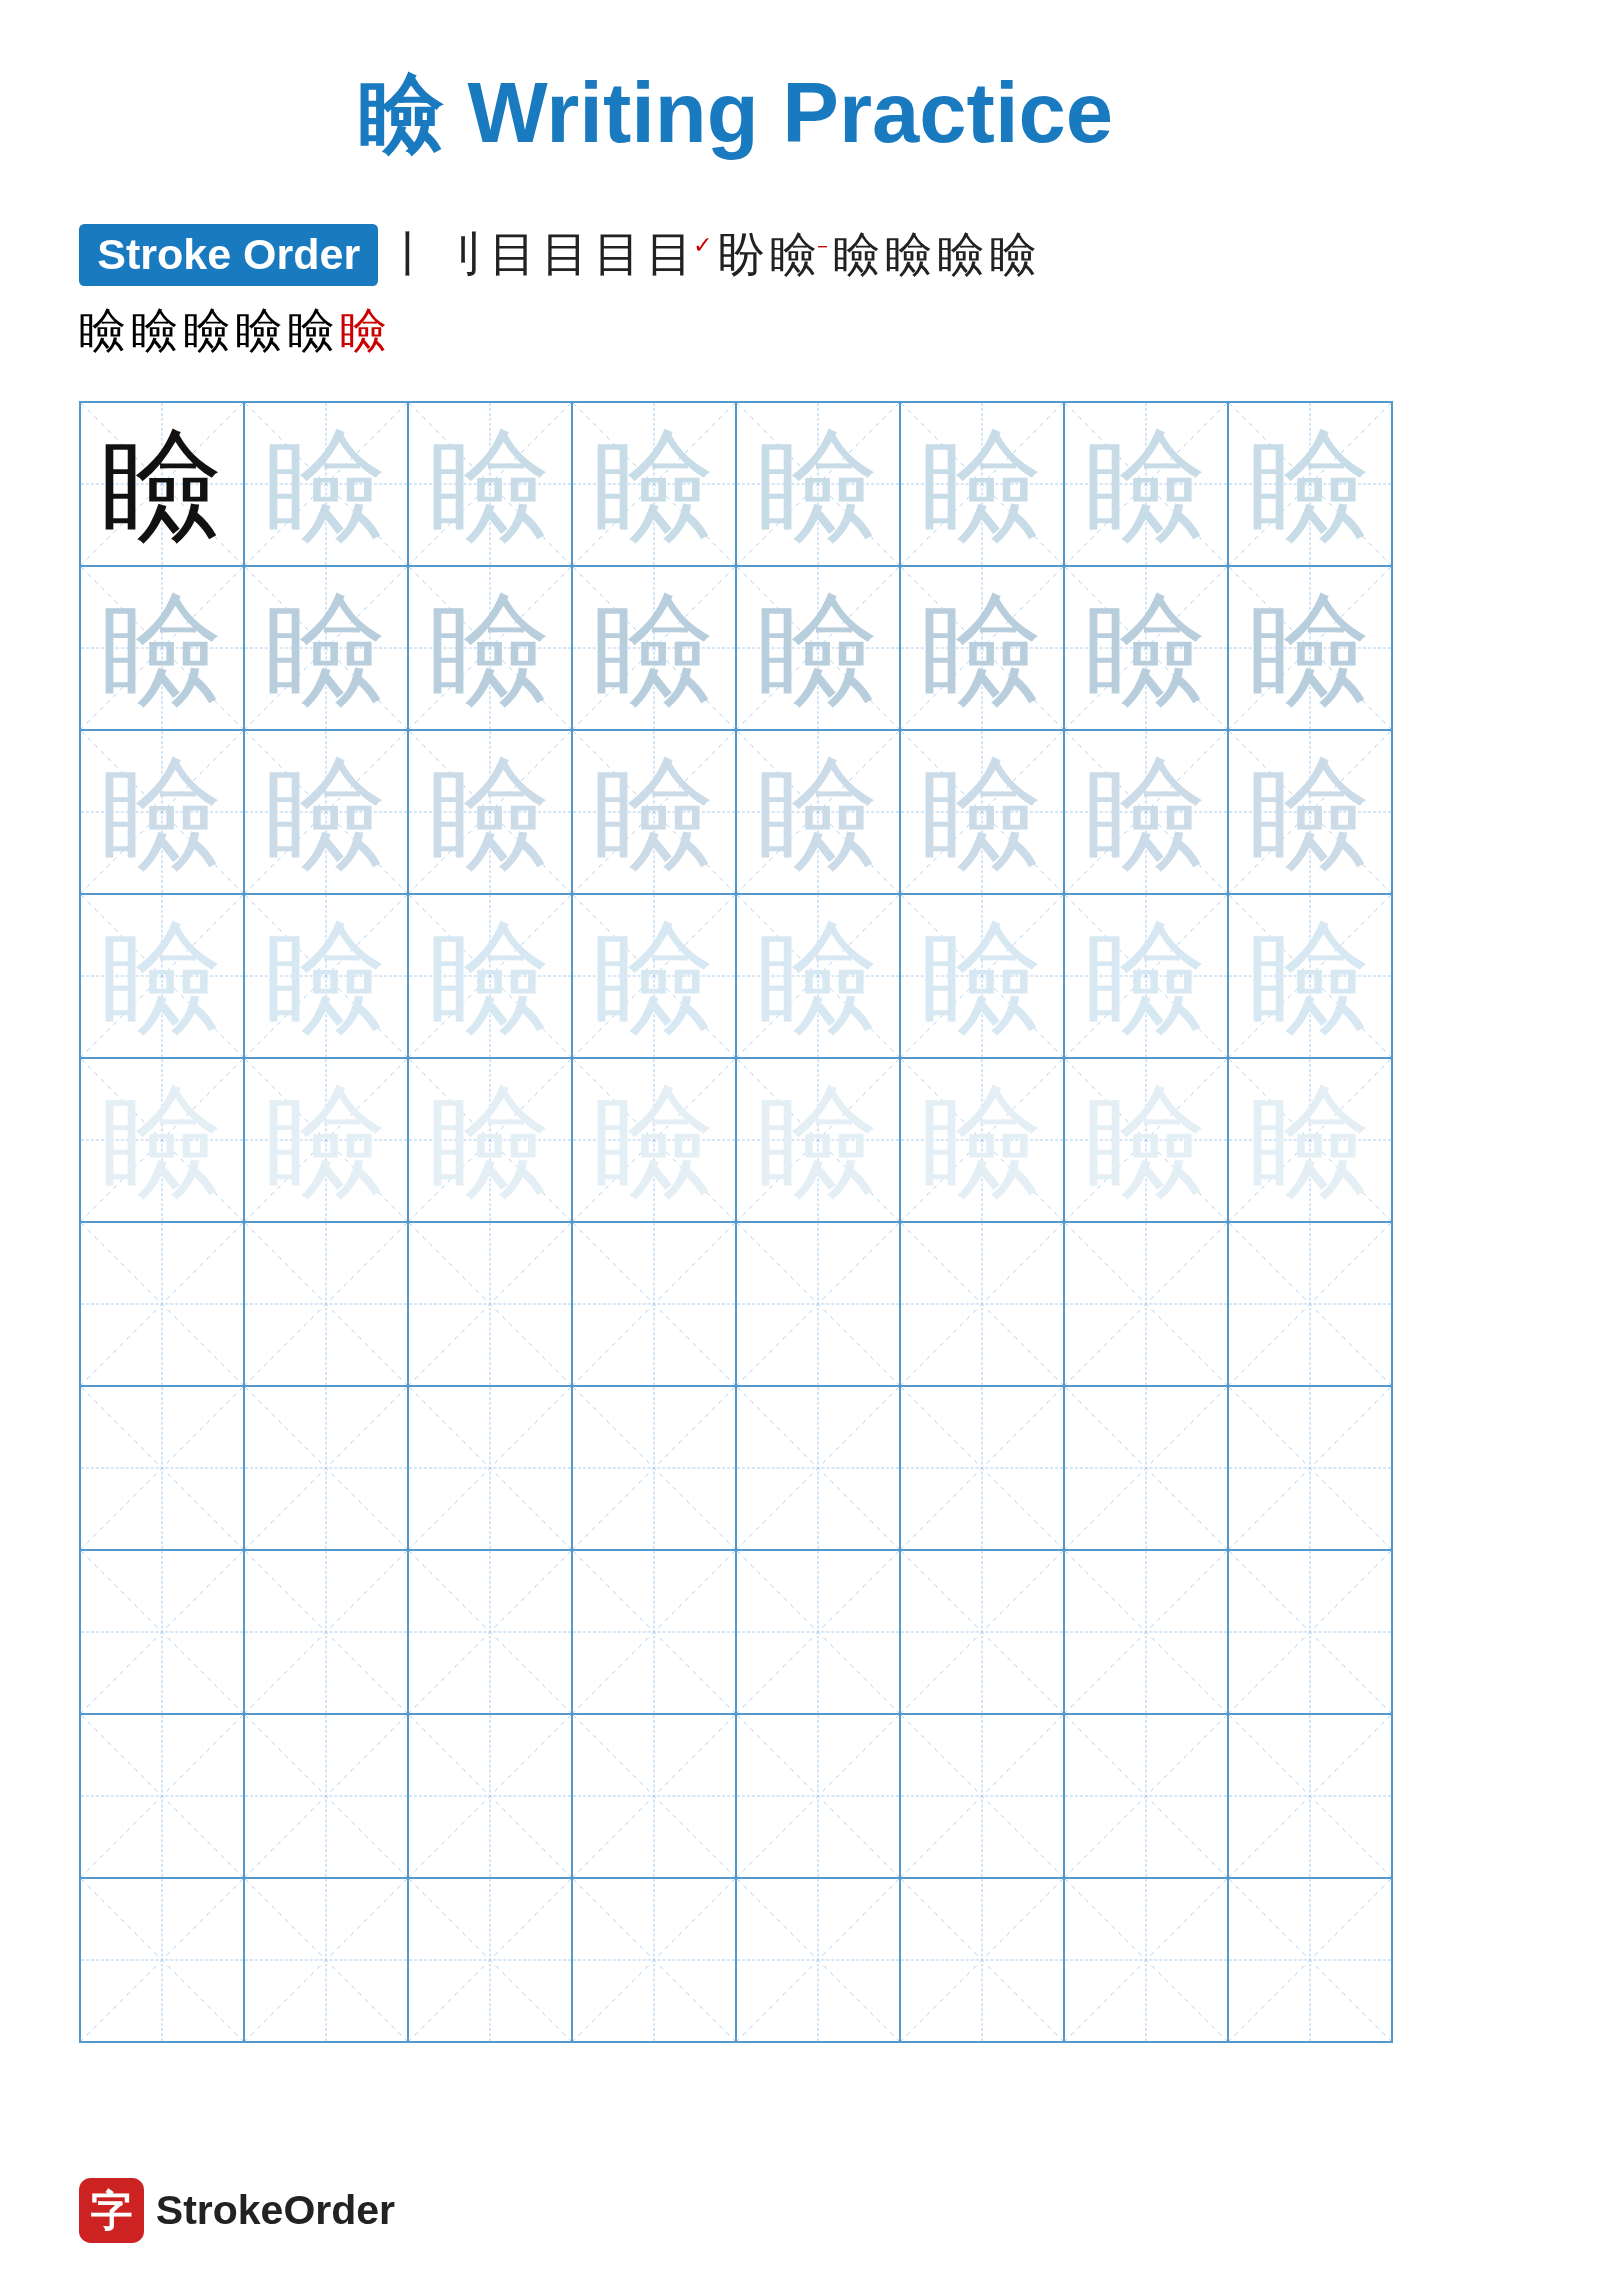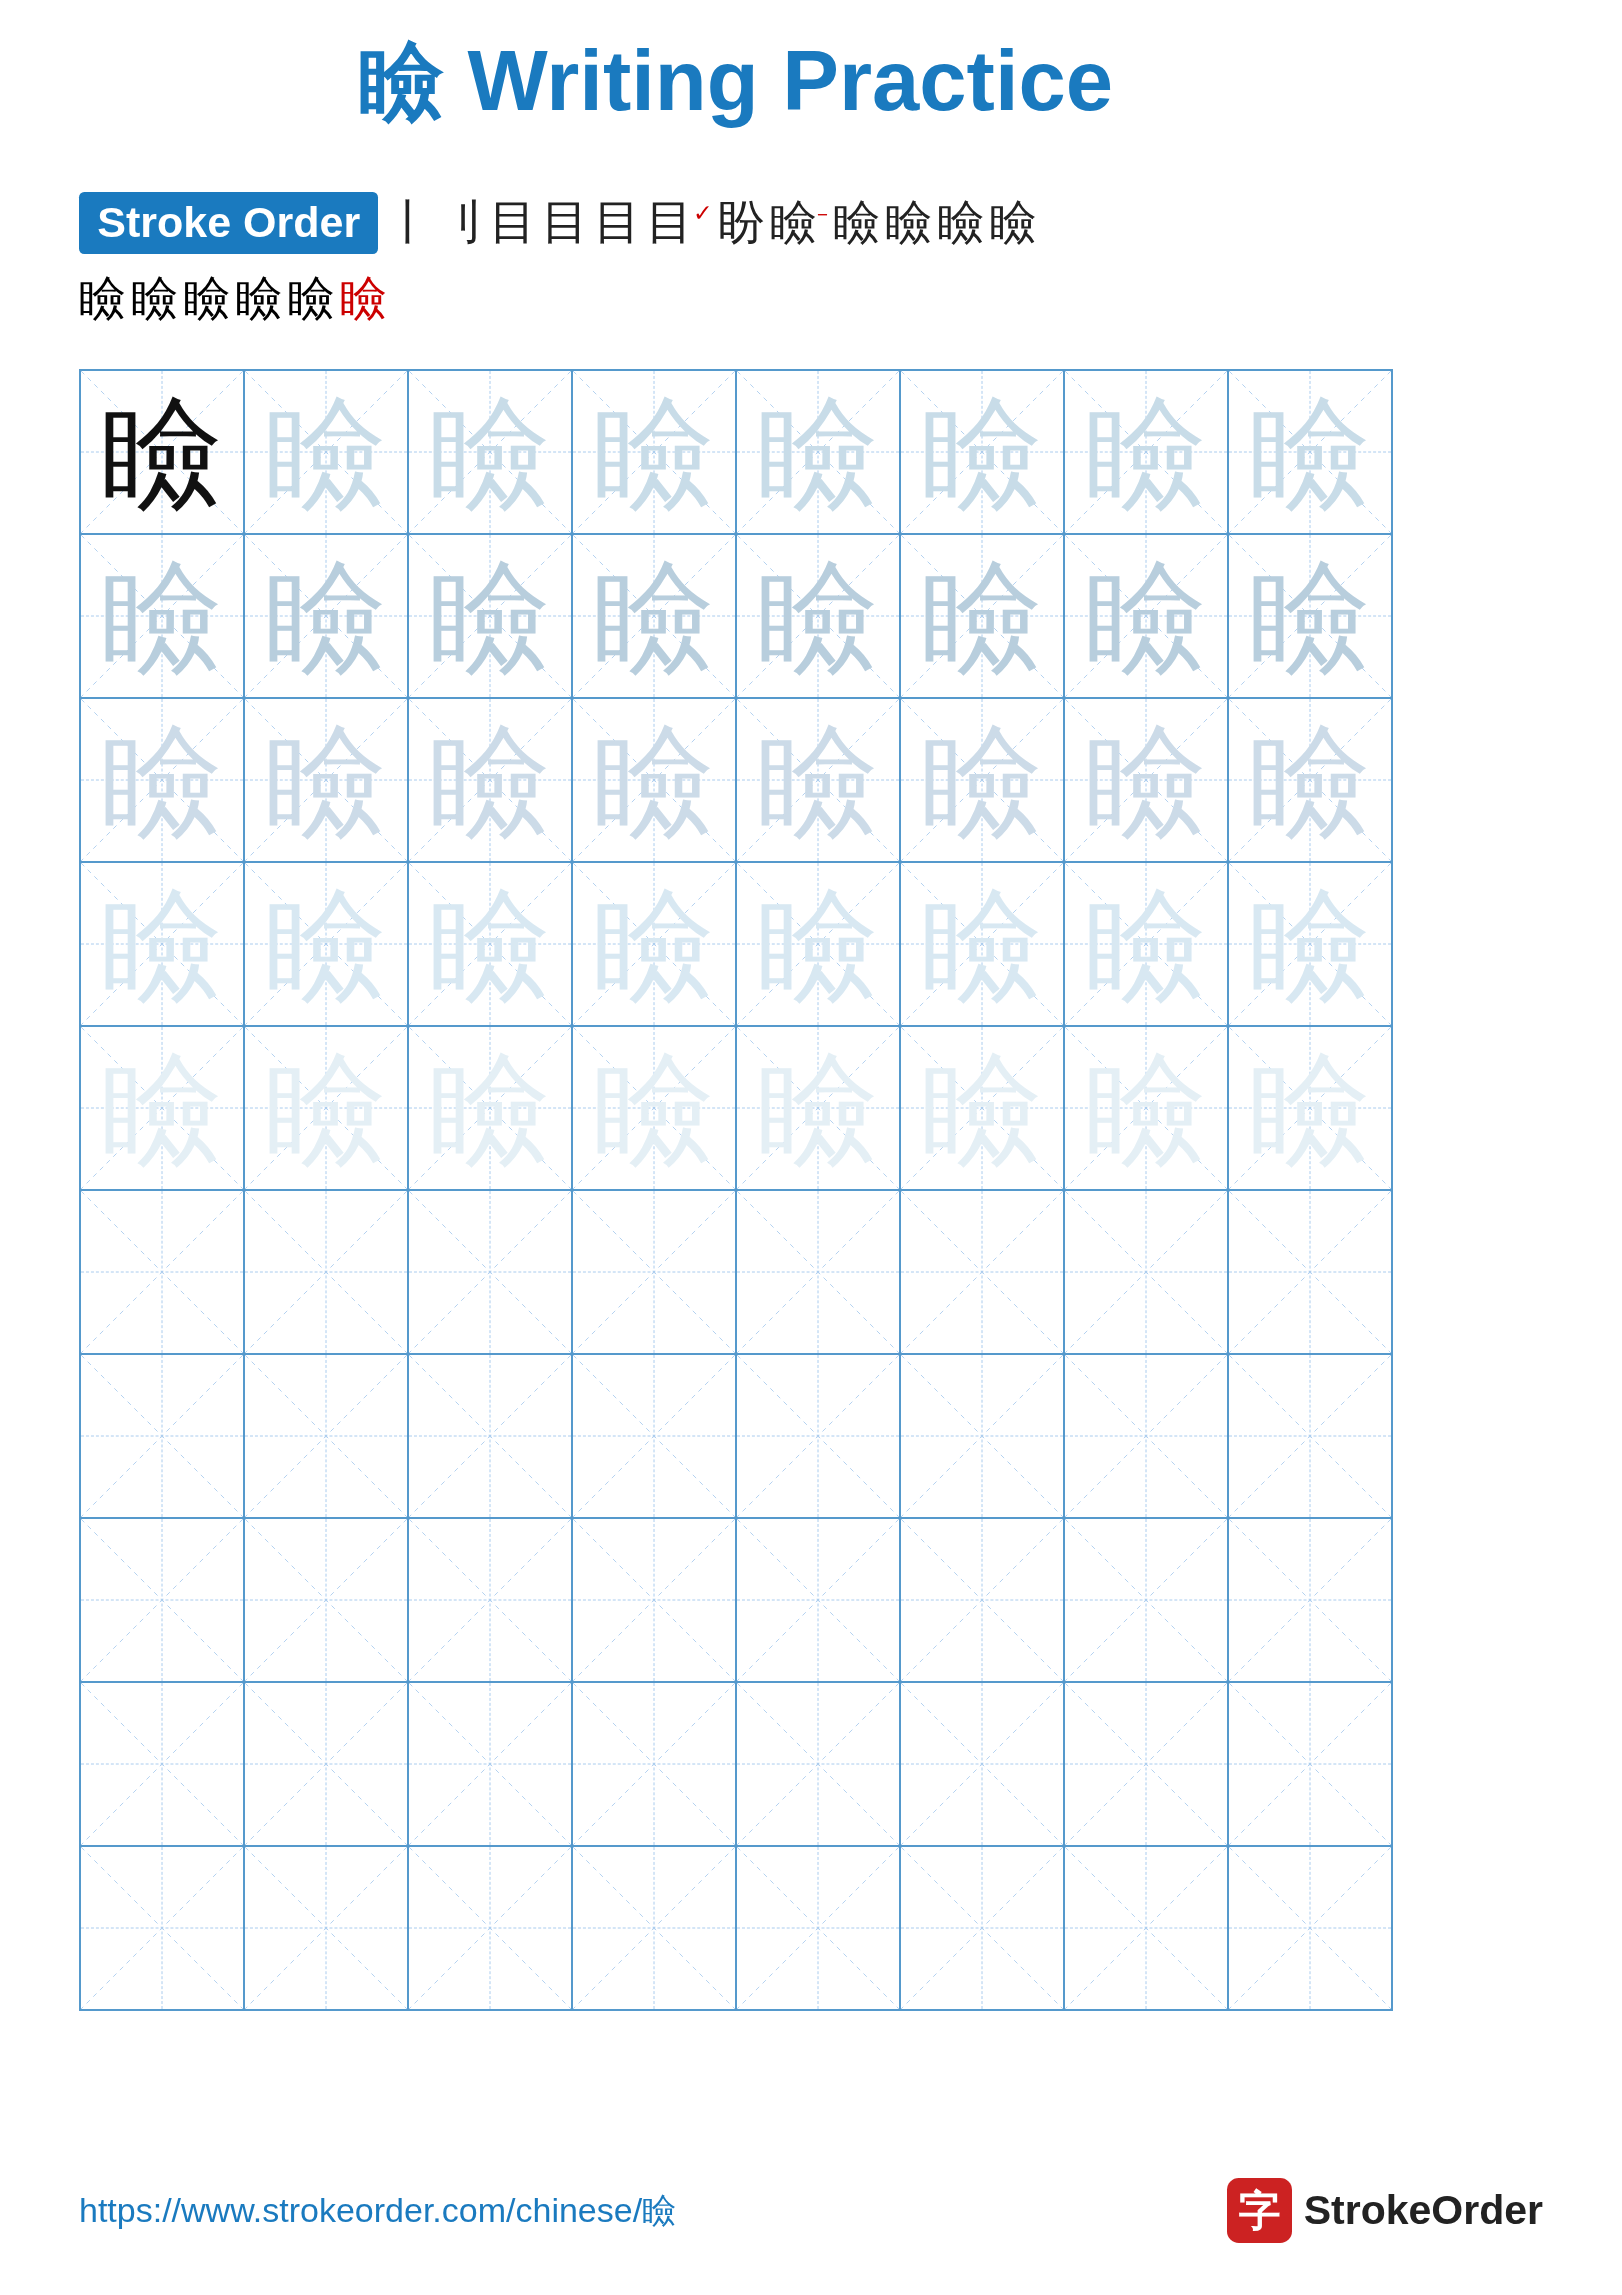--- a/index.html
+++ b/index.html
@@ -7,21 +7,21 @@
       width: 1622px;
       min-height: 2295px;
       background: #fff;
       font-family: 'Arial', sans-serif;
       position: relative;
     }
 
     .page {
       width: 1472px;
       min-height: 2295px;
-      padding: 24px 79px;
+      padding: 56px 79px;
       display: flex;
       flex-direction: column;
       align-items: center;
     }
 
     .title {
       font-size: 85px;
       font-weight: bold;
       color: #1a7abf;
       margin-bottom: 52px;
@@ -727,21 +727,20 @@
         <div class="grid-cell">
           <svg class="diag-lines" style="position: absolute; inset: 0px; width: 100%; height: 100%; pointer-events: none;" viewBox="0 0 275.375 275.375" width="180" height="180">
             <line x1="0" y1="0" x2="100%" y2="100%" stroke="#aaccee" stroke-width="1.5" stroke-dasharray="8,8"></line>
             <line x1="100%" y1="0" x2="0" y2="100%" stroke="#aaccee" stroke-width="1.5" stroke-dasharray="8,8"></line>
           </svg>
         </div>
       </div>
     </div>
 
   <div class="footer">
-    <span class="footer-url">https://www.strokeorder.com/chinese/瞼</span>
     <div class="footer-logo">
       <div class="footer-logo-icon">
         <span>字</span>
       </div>
       <span>StrokeOrder</span>
     </div>
   </div>
 
 </div>
 

